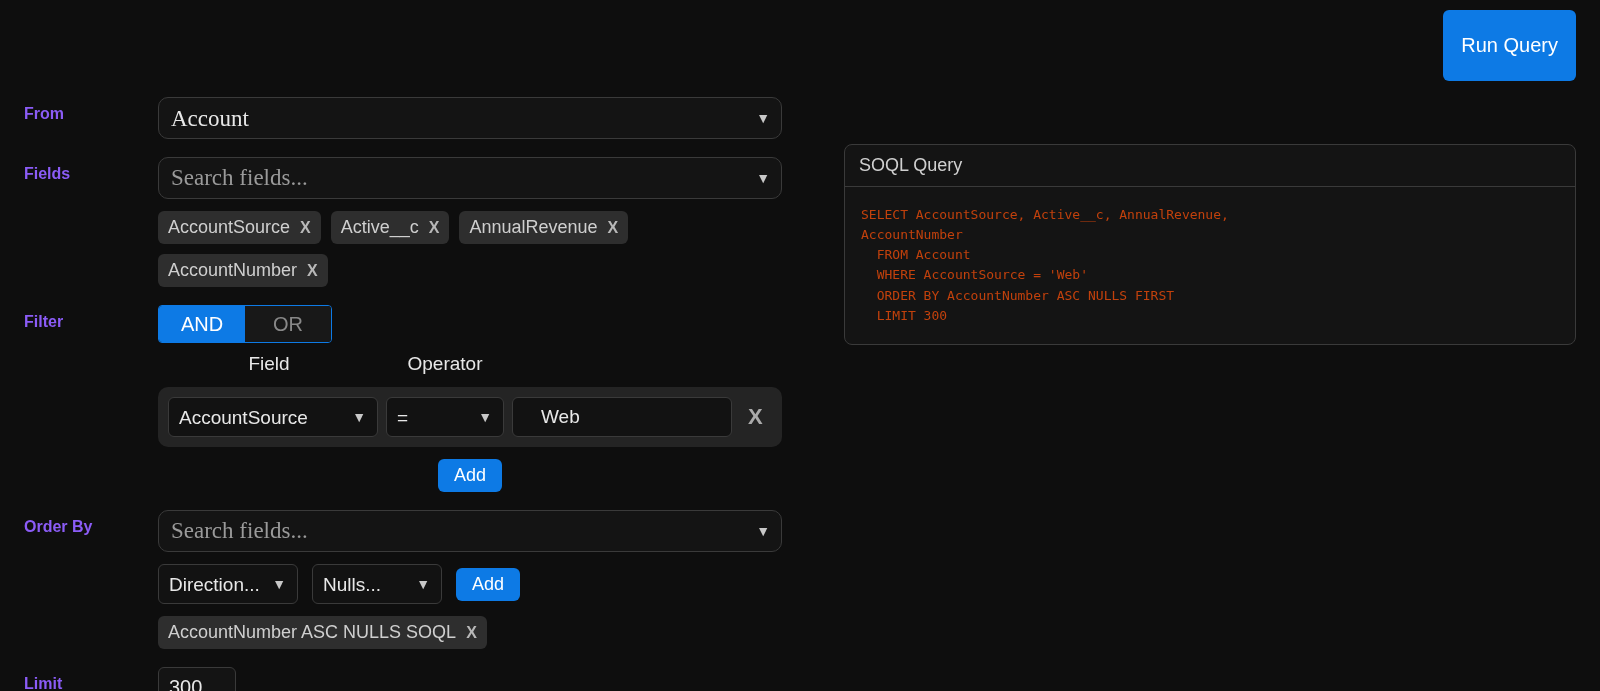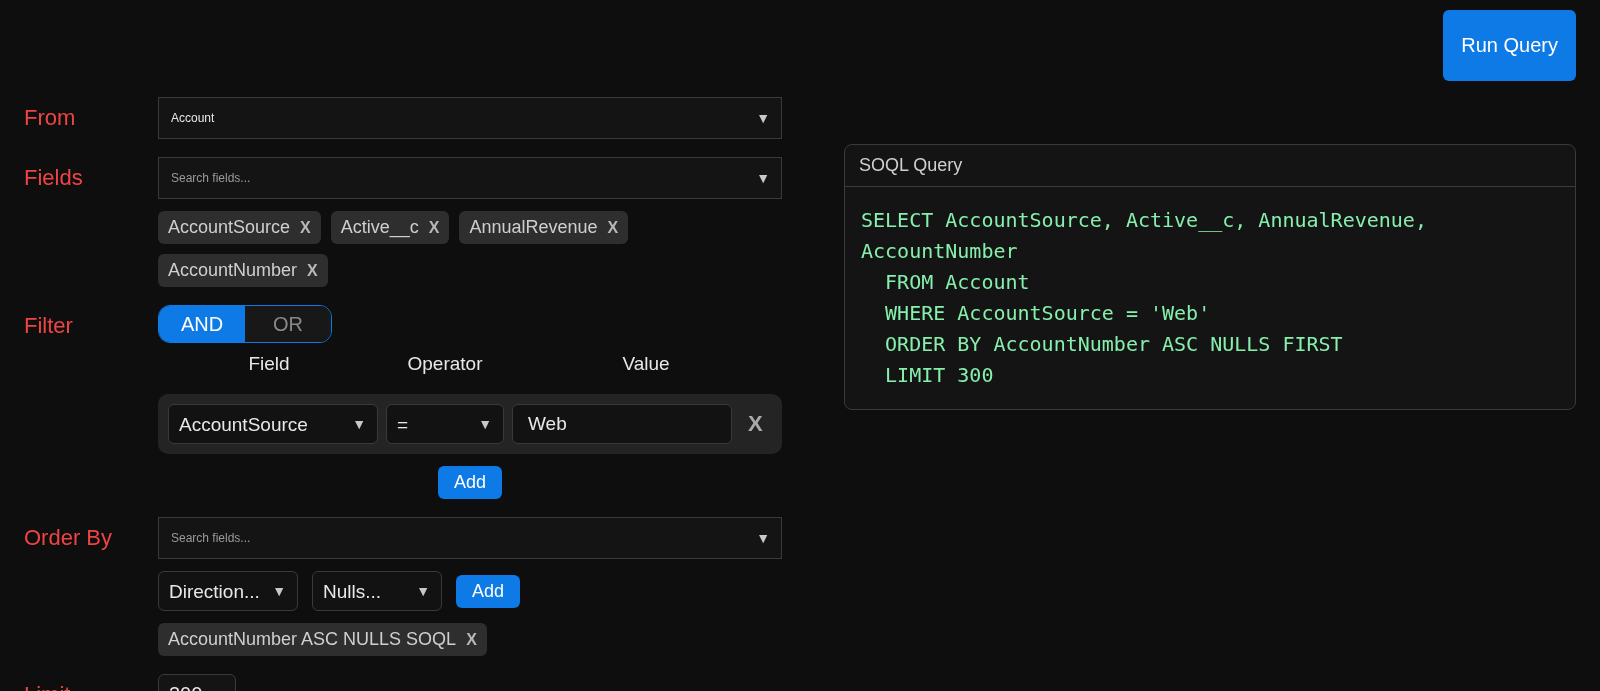--- a/index.html
+++ b/index.html
@@ -5,83 +5,83 @@
   * { box-sizing: border-box; margin: 0; padding: 0; }
   html, body { width: 1600px; height: 691px; background: #0e0e0e; color: #e8e8e8; font-family: -apple-system, BlinkMacSystemFont, "Segoe UI", Arial, sans-serif; font-size: 18px; overflow: hidden; }
   .app { position: relative; width: 100%; height: 100%; padding: 10px 24px 24px 24px; }
   .top-bar { display: flex; justify-content: flex-end; margin-bottom: 16px; }
   .btn-primary { background: #0d7ae5; color: #fff; border: none; border-radius: 6px; padding: 24px 18px; font-size: 20px; font-weight: 500; cursor: pointer; }
   .btn-primary.small { font-size: 18px; padding: 6px 16px; }
   .main { display: flex; align-items: flex-start; }
   .left { width: 790px; }
   .right { margin-left: 30px; flex: 1; margin-top: 47px; }
   .row { display: flex; align-items: flex-start; margin-bottom: 18px; }
-  .row-label { width: 134px; padding-top: 8px; font-size: 22px; color: #ef4444; font-weight: 400; }
+  .row-label { width: 134px; padding-top: 8px; font-size: 16px; color: #8b5cf6; font-weight: 700; }
   .row-content { flex: 1; }
   .select-wide, .input-wide {
     width: 624px; height: 42px; background: #141414; border: 1px solid #3a3a3a;
-    border-radius: 0; color: #e8e8e8; font-size: 12px; padding: 6px 40px 6px 12px;
-    appearance: none; position: relative;
+    border-radius: 10px; color: #e8e8e8; font-size: 23px; padding: 6px 40px 6px 12px;
+    appearance: none; position: relative; font-family: Liberation Serif, serif;
   }
   .select-wrap { position: relative; display: inline-block; }
   .select-wrap .caret, .sel-wrap .caret {
     position: absolute; right: 12px; top: 50%; transform: translateY(-50%);
     pointer-events: none; color: #c8c8c8; font-size: 14px;
   }
   .chips { margin-top: 12px; display: flex; flex-wrap: wrap; gap: 10px; width: 640px; }
   .chip {
     display: inline-flex; align-items: center; background: #2e2e2e; border-radius: 6px;
     padding: 6px 10px; color: #cfcfcf; font-size: 18px; gap: 10px;
   }
   .chip .x { font-weight: 700; cursor: pointer; color: #b8b8b8; font-size: 16px; }
   .toggle-group {
-    display: inline-flex; border: 1px solid #0d7ae5; border-radius: 12px; overflow: hidden;
+    display: inline-flex; border: 1px solid #0d7ae5; border-radius: 4px; overflow: hidden;
     height: 38px; margin-bottom: 10px;
   }
   .toggle-btn {
     width: 86px; display: flex; align-items: center; justify-content: center;
     font-size: 20px; font-weight: 500; cursor: pointer; user-select: none;
     background: #181818; color: #888;
   }
   .toggle-btn.active { background: #0d7ae5; color: #fff; }
-  .filter-headers { display: flex; width: 624px; text-align: center; font-size: 19px; margin-bottom: 19px; }
+  .filter-headers { display: flex; width: 624px; text-align: center; font-size: 19px; margin-bottom: 12px; }
   .filter-headers .h-field { width: 222px; text-align: center; }
   .filter-headers .h-op { width: 130px; text-align: center; }
   .filter-headers .h-val { flex: 1; text-align: center; }
   .filter-row {
     display: flex; align-items: center; background: #242424; border-radius: 10px;
     padding: 10px; width: 624px; gap: 8px;
   }
   .sel-wrap { position: relative; display: inline-block; }
   .sel, .txt {
     height: 40px; background: #121212; border: 1px solid #3a3a3a; border-radius: 6px;
     color: #e8e8e8; font-size: 19px; padding: 4px 30px 4px 10px; appearance: none;
   }
-  .txt { padding: 4px 15px; }
+  .txt { padding: 4px 28px; }
   .sel.field { width: 210px; }
   .sel.op { width: 118px; }
   .txt.val { width: 220px; }
   .filter-row .remove-x { color: #aaa; font-size: 22px; font-weight: 600; cursor: pointer; padding: 0 8px; }
   .filter-add-row { width: 624px; display: flex; justify-content: center; margin-top: 12px; }
   .orderby-controls { display: flex; gap: 14px; margin-top: 12px; align-items: center; }
   .sel.direction { width: 140px; }
   .sel.nulls { width: 130px; }
   .limit-input {
     width: 78px; height: 40px; background: #141414; border: 1px solid #3a3a3a;
     border-radius: 6px; color: #e8e8e8; font-size: 20px; padding: 4px 10px;
   }
   .query-panel {
     border: 1px solid #3a3a3a; border-radius: 8px; overflow: hidden; background: #141414;
   }
   .query-panel-header {
     padding: 10px 14px; border-bottom: 1px solid #3a3a3a; font-size: 18px; color: #d0d0d0;
   }
   .query-panel-body {
     padding: 18px 16px; font-family: ui-monospace, SFMono-Regular, Menlo, Consolas, monospace;
-    font-size: 20px; line-height: 1.55; white-space: pre; color: #86efac;
+    font-size: 13px; line-height: 1.55; white-space: pre; color: #c2410c;
   }
   ::placeholder { color: #9a9a9a; }
 </style>
 </head>
 <body>
 
 <div class="app">
 
   <div class="top-bar">
     <button class="btn-primary">Run Query</button>
@@ -133,21 +133,20 @@
       <div class="row">
         <div class="row-label">Filter</div>
         <div class="row-content">
           <div class="toggle-group">
             <div class="toggle-btn active">AND</div>
             <div class="toggle-btn">OR</div>
           </div>
           <div class="filter-headers">
             <div class="h-field">Field</div>
             <div class="h-op">Operator</div>
-            <div class="h-val">Value</div>
           </div>
           <div class="filter-row">
             <span class="sel-wrap">
               <select class="sel field">
                 <option>AccountSource</option>
               </select>
               <span class="caret">▼</span>
             </span>
             <span class="sel-wrap">
               <select class="sel op">

